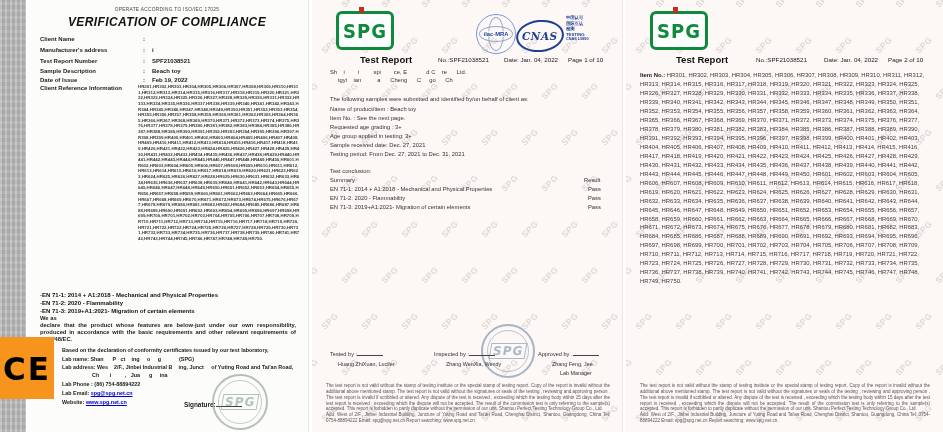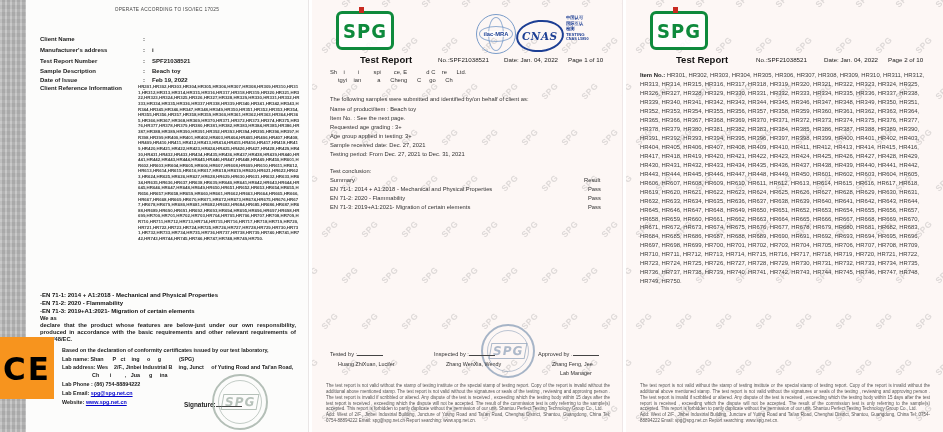--- a/index.html
+++ b/index.html
@@ -78,20 +78,21 @@
   .footer div{margin:0;}
   a{cursor:pointer;}
 </style>
 </head>
 <body>
 
 <div class="binding"></div>
 
 <section class="page left">
   <div class="abs top-note">OPERATE ACCORDING TO ISO/IEC 17025</div>
+  <div class="abs doc-title">VERIFICATION OF COMPLIANCE</div>
 
   <div class="abs frow" style="top:36px">
     <span class="flabel">Client Name</span>
     <span class="fcolon">:</span>
     <span class="fval"></span>
   </div>
   <div class="abs frow" style="top:47px">
     <span class="flabel">Manufacturer's address</span>
     <span class="fcolon">:</span>
     <span class="fval">i</span>

